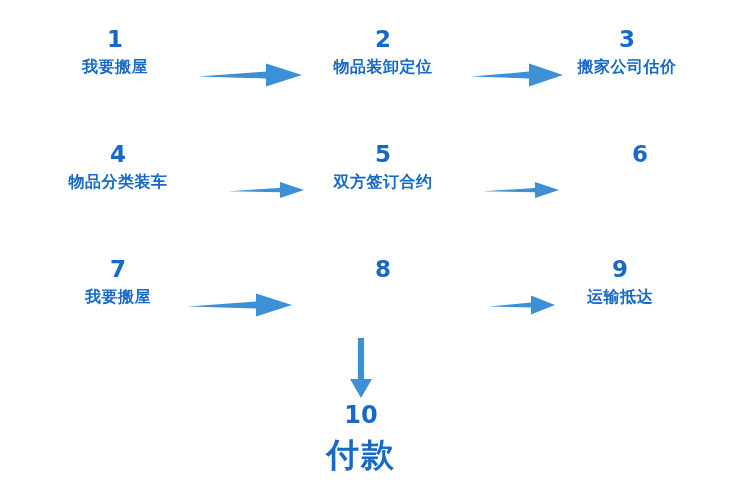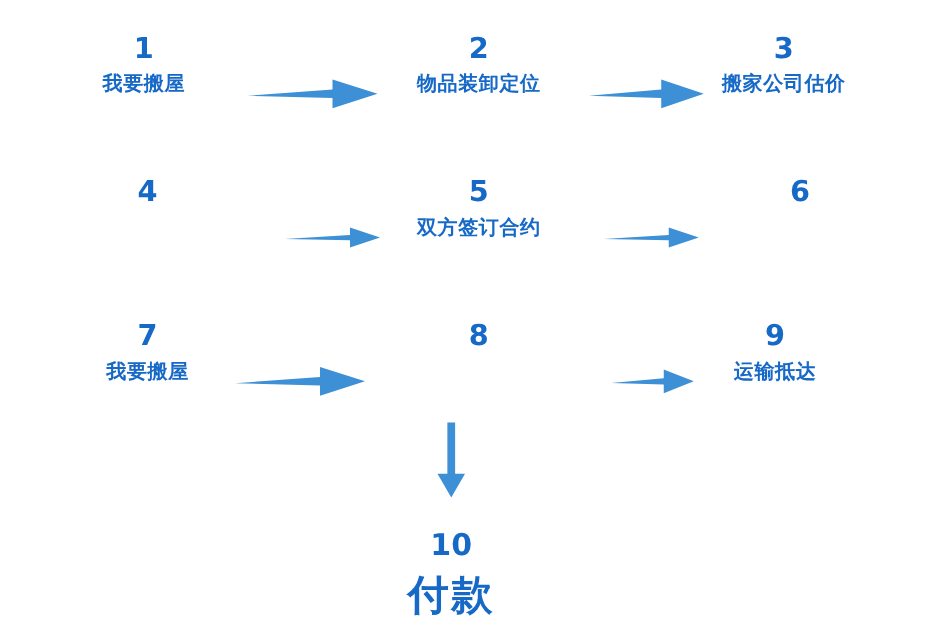--- a/index.html
+++ b/index.html
@@ -87,20 +87,21 @@
     </svg>
   </div>
 
   <div class="step" style="left:627px; top:28px;">
     <span class="step-num">3</span>
     <span class="step-label">搬家公司估价</span>
   </div>
 
   <div class="step" style="left:118px; top:143px;">
     <span class="step-num">4</span>
+    <span class="step-label">物品分类装车</span>
   </div>
 
   <div class="arrow" style="left:228px; top:180px;">
     <svg width="76" height="20" viewBox="0 0 76 20" aria-hidden="true">
       <path d="M0,11.2 L52,8.0 L52,2.0 L76,10.0 L52,18.0 L52,12.2 Z" fill="#3d8fd6"></path>
     </svg>
   </div>
 
   <div class="step" style="left:383px; top:143px;">
     <span class="step-num">5</span>
@@ -142,18 +143,18 @@
     <span class="step-num">9</span>
     <span class="step-label">运输抵达</span>
   </div>
 
   <div class="arrow" style="left:348px; top:338px;">
     <svg width="26" height="60" viewBox="0 0 26 60" aria-hidden="true">
       <path d="M9.9,0 L16.1,0 L16.1,41 L24.0,41 L13.0,60 L2.0,41 L9.9,41 Z" fill="#3d8fd6"></path>
     </svg>
   </div>
 
-  <div class="step step-final" style="left:361px; top:424px;">
+  <div class="step step-final" style="left:361px; top:403px;">
     <span class="step-num">10</span>
     <span class="step-label">付款</span>
   </div>
 
 </div>
 
 </body></html>

